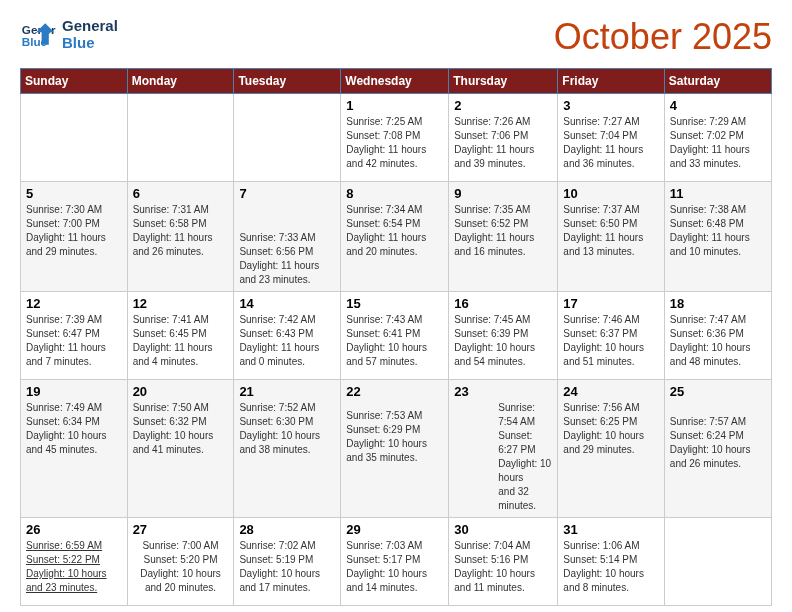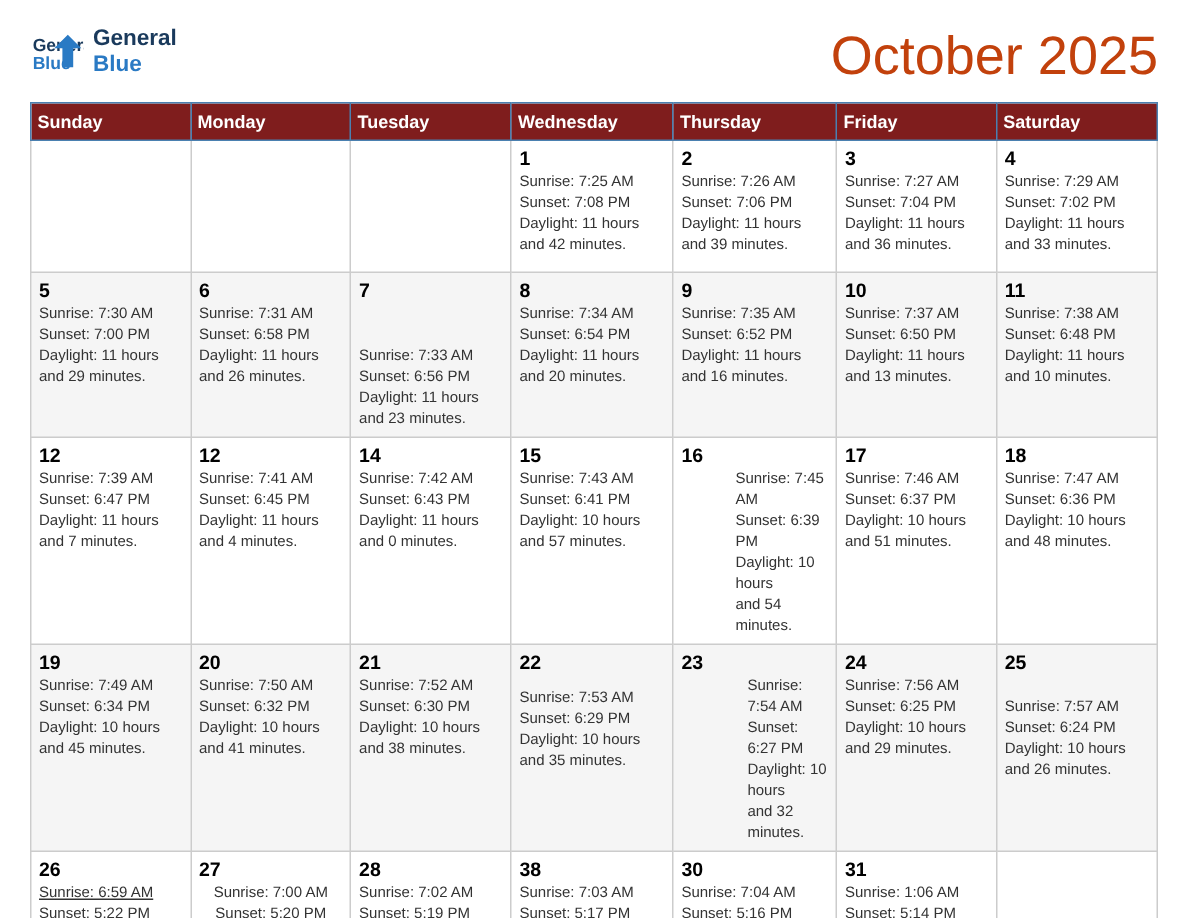--- a/index.html
+++ b/index.html
@@ -220,21 +220,21 @@
         </td>
         <td>
           <div class="day-num">15</div>
           <div class="day-info" style="white-space: pre-line;">Sunrise: 7:43 AM
 Sunset: 6:41 PM
 Daylight: 10 hours
 and 57 minutes.</div>
         </td>
         <td>
           <div class="day-num">16</div>
-          <div class="day-info" style="white-space: pre-line; margin-left: 36px;">Sunrise: 7:45 AM
+          <div class="day-info" style="white-space: pre-line;">Sunrise: 7:45 AM
 Sunset: 6:39 PM
 Daylight: 10 hours
 and 54 minutes.</div>
         </td>
         <td>
           <div class="day-num">17</div>
           <div class="day-info" style="white-space: pre-line;">Sunrise: 7:46 AM
 Sunset: 6:37 PM
 Daylight: 10 hours
 and 51 minutes.</div>
@@ -314,21 +314,21 @@
 and 20 minutes.</div>
         </td>
         <td>
           <div class="day-num">28</div>
           <div class="day-info" style="white-space: pre-line;">Sunrise: 7:02 AM
 Sunset: 5:19 PM
 Daylight: 10 hours
 and 17 minutes.</div>
         </td>
         <td>
-          <div class="day-num">38</div>
+          <div class="day-num">29</div>
           <div class="day-info" style="white-space: pre-line;">Sunrise: 7:03 AM
 Sunset: 5:17 PM
 Daylight: 10 hours
 and 14 minutes.</div>
         </td>
         <td>
           <div class="day-num">30</div>
           <div class="day-info" style="white-space: pre-line;">Sunrise: 7:04 AM
 Sunset: 5:16 PM
 Daylight: 10 hours

